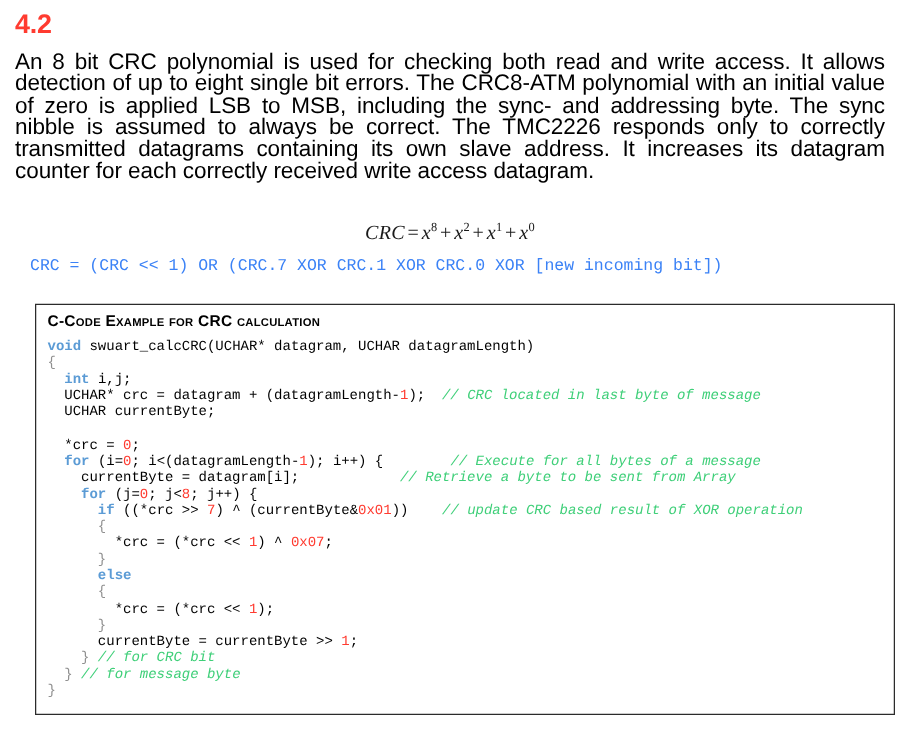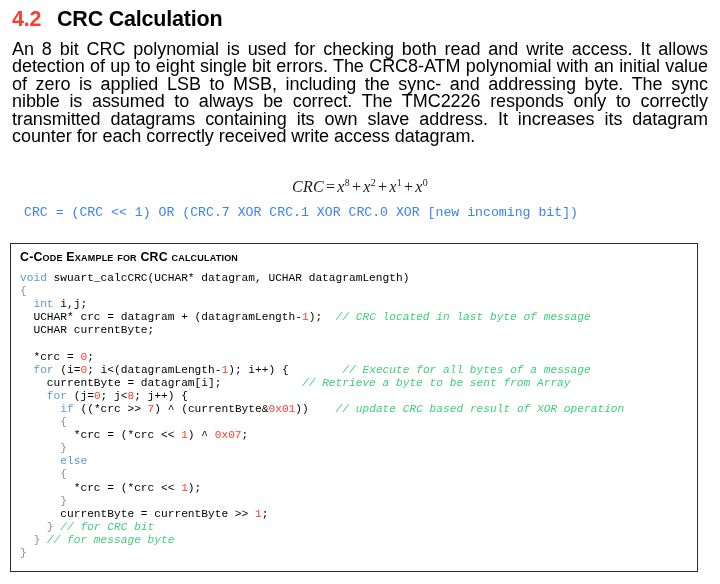--- a/index.html
+++ b/index.html
@@ -91,21 +91,21 @@
     font-family: "Liberation Mono", "DejaVu Sans Mono", monospace;
     font-size: 13.2px;
     letter-spacing: 0px;
     color: #3b82f6;
     white-space: pre;
   }
 
   
   .code-box {
     position: absolute;
-    left: 10px;
+    left: 28px;
     top: 243px;
     width: 688px;
     height: 329px;
     box-sizing: border-box;
     border: 1px solid #2b2b2b;
     background: #ffffff;
     overflow: hidden;
   }
   .code-box-title {
     margin: 6px 0 0 9px;
@@ -121,34 +121,33 @@
     font-size: 11.2px;
     line-height: 13.1px;
     white-space: pre;
     color: #000000;
   }
   .code-body .ln {
     display: block;
     white-space: pre;
     min-height: 13.1px;
   }
-  .kw  { color: #5b9bd5; }
+  .kw  { color: #5b9bd5; font-weight: bold; }
   .num { color: #ff3b30; }
   .cmt { color: #3ecf78; font-style: italic; }
   .brc { color: #8f8f8f; }
   .plain { color: #000000; }
 </style>
 </head>
 <body>
 
 <div class="page">
 
   <h1 class="section-heading">
     <span class="num">4.2</span>
-    <span class="title">CRC Calculation</span>
   </h1>
 
   <p class="body-par">An 8 bit CRC polynomial is used for checking both read and write access. It allows detection of up to eight single bit errors. The CRC8-ATM polynomial with an initial value of zero is applied LSB to MSB, including the sync- and addressing byte. The sync nibble is assumed to always be correct. The TMC2226 responds only to correctly transmitted datagrams containing its own slave address. It increases its datagram counter for each correctly received write access datagram.</p>
 
   <div class="formula-wrap">
     <span class="formula">
       <span>CRC</span><span class="op">=</span><span><span>x</span><sup>8</sup></span><span class="op">+</span><span><span>x</span><sup>2</sup></span><span class="op">+</span><span><span>x</span><sup>1</sup></span><span class="op">+</span><span><span>x</span><sup>0</sup></span>
     </span>
   </div>
 

